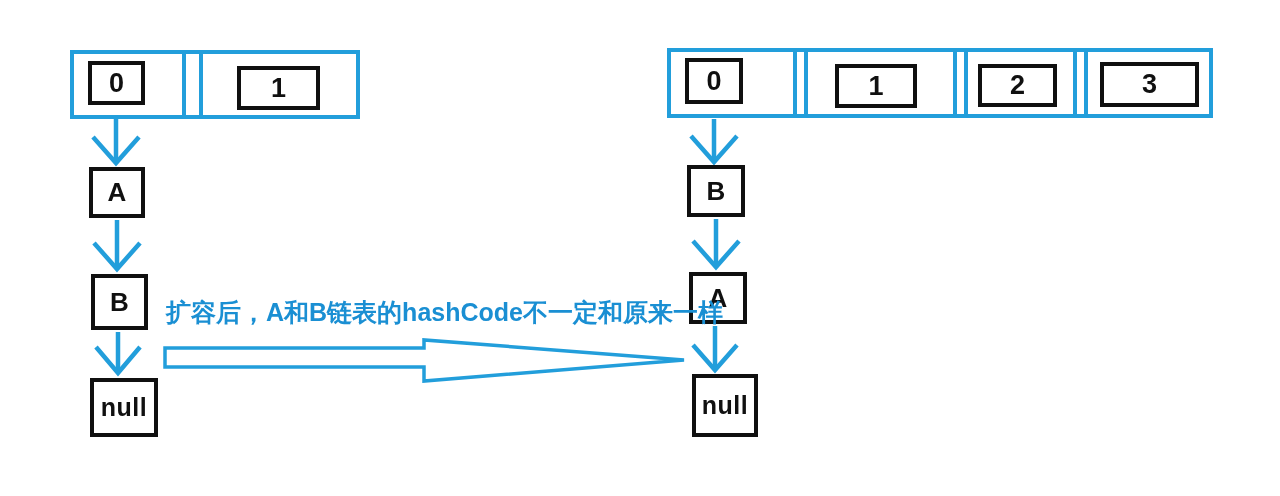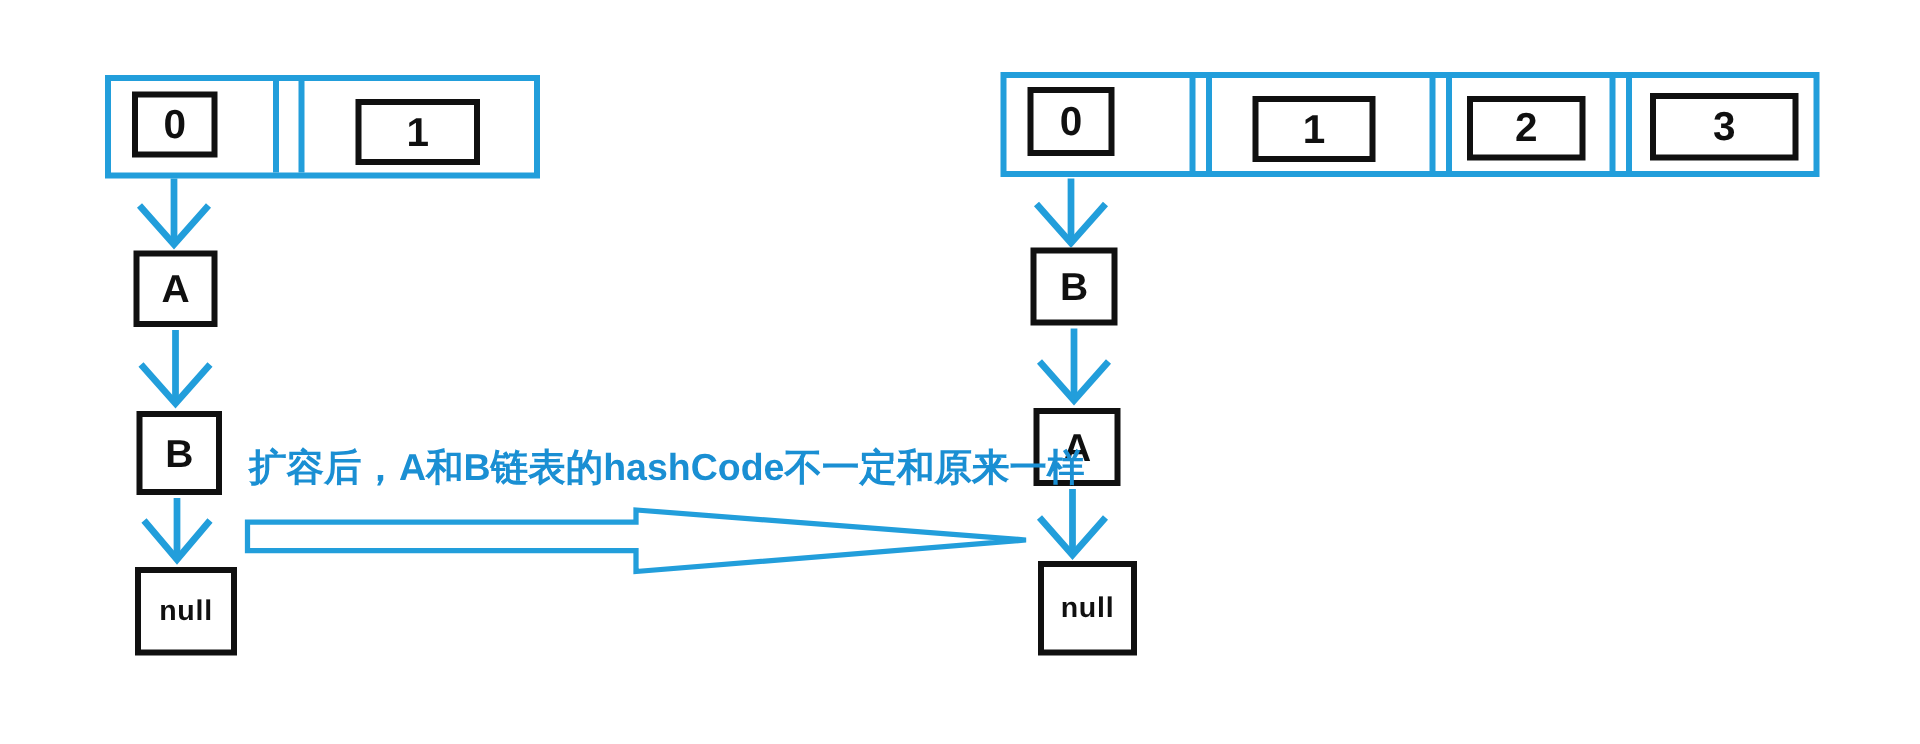--- a/index.html
+++ b/index.html
@@ -28,21 +28,21 @@
     border: 4px solid var(--box-black, #101010);
     background: #ffffff;
     display: flex;
     align-items: center;
     justify-content: center;
     font-weight: bold;
     color: var(--box-black, #101010);
   }
   .bucket { font-size: 27px; }
   .node   { font-size: 26px; }
-  .nullnode { font-size: 19px; letter-spacing: 0.5px; }
+  .nullnode { font-size: 25px; letter-spacing: 0.5px; }
   svg.arrow-layer {
     position: absolute;
     left: 0; top: 0;
     width: 1280px; height: 496px;
     pointer-events: none;
   }
   .arrow {
     stroke: var(--line-blue, #229EDB);
     stroke-width: 4.5;
     fill: none;

